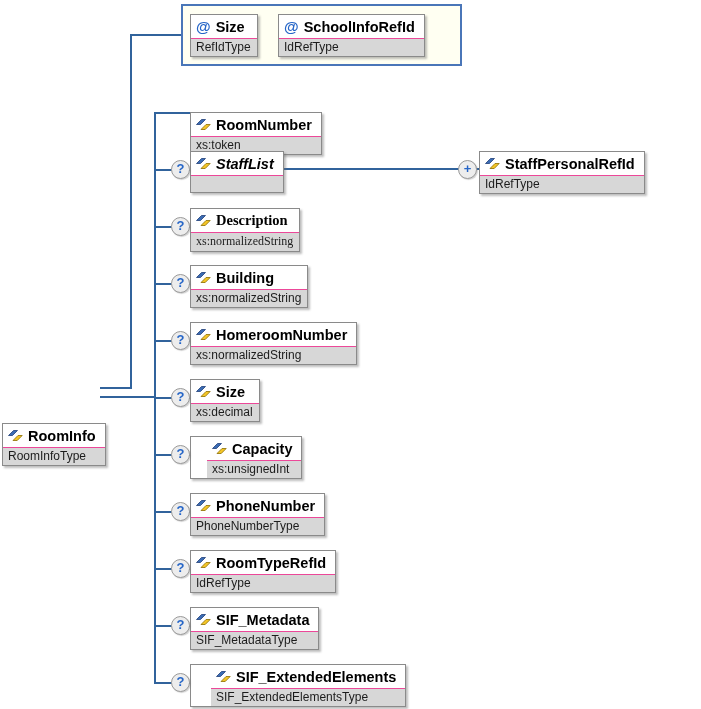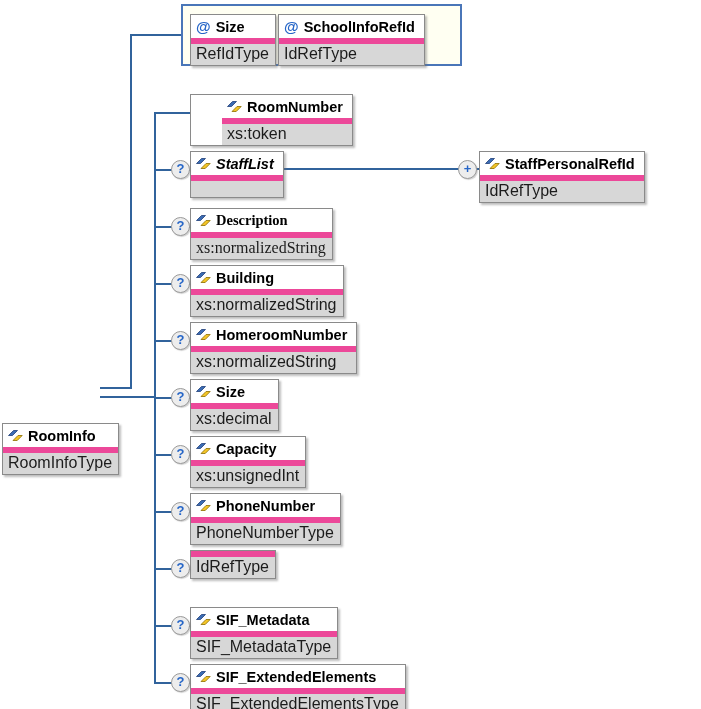--- a/index.html
+++ b/index.html
@@ -14,22 +14,22 @@
   }
   .node{
     position:absolute;background:#ffffff;border:1px solid #8a8a8a;
     box-shadow:2px 2px 2px rgba(110,110,110,.45);z-index:3;white-space:nowrap;
   }
   .node .title{
     display:flex;align-items:center;gap:5px;height:21px;
     padding:1px 9px 1px 5px;font-weight:bold;font-size:14.5px;color:#000;
   }
   .node .subtitle{
-    background:#d7d7d7;border-top:6px solid #ec4899;min-height:13px;
-    font-size:16px;color:#1c1c1c;padding:1px 6px 2px 5px;
+    background:#d7d7d7;border-top:1px solid #ec4899;min-height:13px;
+    font-size:12px;color:#1c1c1c;padding:1px 6px 2px 5px;
   }
   .attr-marker{color:#2565c7;font-weight:bold;font-size:15px;line-height:1;}
   .el-icon{display:inline-flex;width:15px;height:13px;flex:0 0 auto;}
   .circle{
     position:absolute;width:19px;height:19px;border-radius:50%;
     background:#ededed;border:1px solid #9a9a9a;box-sizing:border-box;
     color:#2565c7;font-weight:bold;font-size:13px;line-height:16px;
     text-align:center;z-index:4;box-shadow:1px 1px 1px rgba(120,120,120,.35);
   }
 </style>
@@ -83,21 +83,21 @@
           <path d="M0.5 6.5 L5.5 1.5 L9.5 1.5 L4.5 6.5 Z" fill="#3b6cb4" stroke="#1f3f7a" stroke-width="0.8"></path>
           <path d="M5 11.5 L10 6.5 L14.2 6.5 L9.2 11.5 Z" fill="#f5c526" stroke="#8a6d00" stroke-width="0.8"></path>
         </svg>
       </span>
       <span>RoomInfo</span>
     </div>
     <div class="subtitle">RoomInfoType</div>
   </div>
 
   <div id="rows">
-      <div class="node" style="left: 190px; top: 94px; padding-left: 31px;">
+      <div class="node" style="left: 190px; top: 112px;">
     <div class="title">
       <span class="el-icon">
         <svg width="15" height="13" viewBox="0 0 15 13">
           <path d="M0.5 6.5 L5.5 1.5 L9.5 1.5 L4.5 6.5 Z" fill="#3b6cb4" stroke="#1f3f7a" stroke-width="0.8"></path>
           <path d="M5 11.5 L10 6.5 L14.2 6.5 L9.2 11.5 Z" fill="#f5c526" stroke="#8a6d00" stroke-width="0.8"></path>
         </svg>
       </span>
       <span>RoomNumber</span>
     </div>
     <div class="subtitle">xs:token</div>
@@ -160,21 +160,21 @@
         <svg width="15" height="13" viewBox="0 0 15 13">
           <path d="M0.5 6.5 L5.5 1.5 L9.5 1.5 L4.5 6.5 Z" fill="#3b6cb4" stroke="#1f3f7a" stroke-width="0.8"></path>
           <path d="M5 11.5 L10 6.5 L14.2 6.5 L9.2 11.5 Z" fill="#f5c526" stroke="#8a6d00" stroke-width="0.8"></path>
         </svg>
       </span>
       <span>Size</span>
     </div>
     <div class="subtitle">xs:decimal</div>
   </div>
       <div class="circle" style="left: 171px; top: 388px;">?</div>
-      <div class="node" style="left: 190px; top: 436px;">
+      <div class="node" style="left: 190px; top: 436px; padding-left: 16px;">
     <div class="title">
       <span class="el-icon">
         <svg width="15" height="13" viewBox="0 0 15 13">
           <path d="M0.5 6.5 L5.5 1.5 L9.5 1.5 L4.5 6.5 Z" fill="#3b6cb4" stroke="#1f3f7a" stroke-width="0.8"></path>
           <path d="M5 11.5 L10 6.5 L14.2 6.5 L9.2 11.5 Z" fill="#f5c526" stroke="#8a6d00" stroke-width="0.8"></path>
         </svg>
       </span>
       <span>Capacity</span>
     </div>
     <div class="subtitle">xs:unsignedInt</div>
@@ -187,37 +187,46 @@
           <path d="M0.5 6.5 L5.5 1.5 L9.5 1.5 L4.5 6.5 Z" fill="#3b6cb4" stroke="#1f3f7a" stroke-width="0.8"></path>
           <path d="M5 11.5 L10 6.5 L14.2 6.5 L9.2 11.5 Z" fill="#f5c526" stroke="#8a6d00" stroke-width="0.8"></path>
         </svg>
       </span>
       <span>PhoneNumber</span>
     </div>
     <div class="subtitle">PhoneNumberType</div>
   </div>
       <div class="circle" style="left: 171px; top: 502px;">?</div>
       <div class="node" style="left: 190px; top: 550px;">
+    <div class="title">
+      <span class="el-icon">
+        <svg width="15" height="13" viewBox="0 0 15 13">
+          <path d="M0.5 6.5 L5.5 1.5 L9.5 1.5 L4.5 6.5 Z" fill="#3b6cb4" stroke="#1f3f7a" stroke-width="0.8"></path>
+          <path d="M5 11.5 L10 6.5 L14.2 6.5 L9.2 11.5 Z" fill="#f5c526" stroke="#8a6d00" stroke-width="0.8"></path>
+        </svg>
+      </span>
+      <span>RoomTypeRefId</span>
+    </div>
     <div class="subtitle">IdRefType</div>
   </div>
       <div class="circle" style="left: 171px; top: 559px;">?</div>
       <div class="node" style="left: 190px; top: 607px;">
     <div class="title">
       <span class="el-icon">
         <svg width="15" height="13" viewBox="0 0 15 13">
           <path d="M0.5 6.5 L5.5 1.5 L9.5 1.5 L4.5 6.5 Z" fill="#3b6cb4" stroke="#1f3f7a" stroke-width="0.8"></path>
           <path d="M5 11.5 L10 6.5 L14.2 6.5 L9.2 11.5 Z" fill="#f5c526" stroke="#8a6d00" stroke-width="0.8"></path>
         </svg>
       </span>
       <span>SIF_Metadata</span>
     </div>
     <div class="subtitle">SIF_MetadataType</div>
   </div>
       <div class="circle" style="left: 171px; top: 616px;">?</div>
-      <div class="node" style="left: 190px; top: 664px;">
+      <div class="node" style="left: 190px; top: 664px; padding-left: 20px;">
     <div class="title">
       <span class="el-icon">
         <svg width="15" height="13" viewBox="0 0 15 13">
           <path d="M0.5 6.5 L5.5 1.5 L9.5 1.5 L4.5 6.5 Z" fill="#3b6cb4" stroke="#1f3f7a" stroke-width="0.8"></path>
           <path d="M5 11.5 L10 6.5 L14.2 6.5 L9.2 11.5 Z" fill="#f5c526" stroke="#8a6d00" stroke-width="0.8"></path>
         </svg>
       </span>
       <span>SIF_ExtendedElements</span>
     </div>
     <div class="subtitle">SIF_ExtendedElementsType</div>

